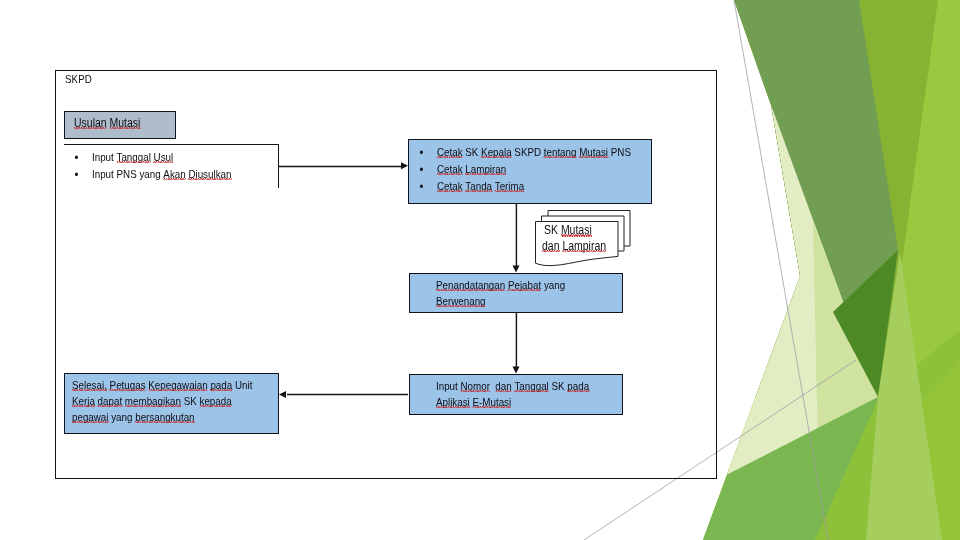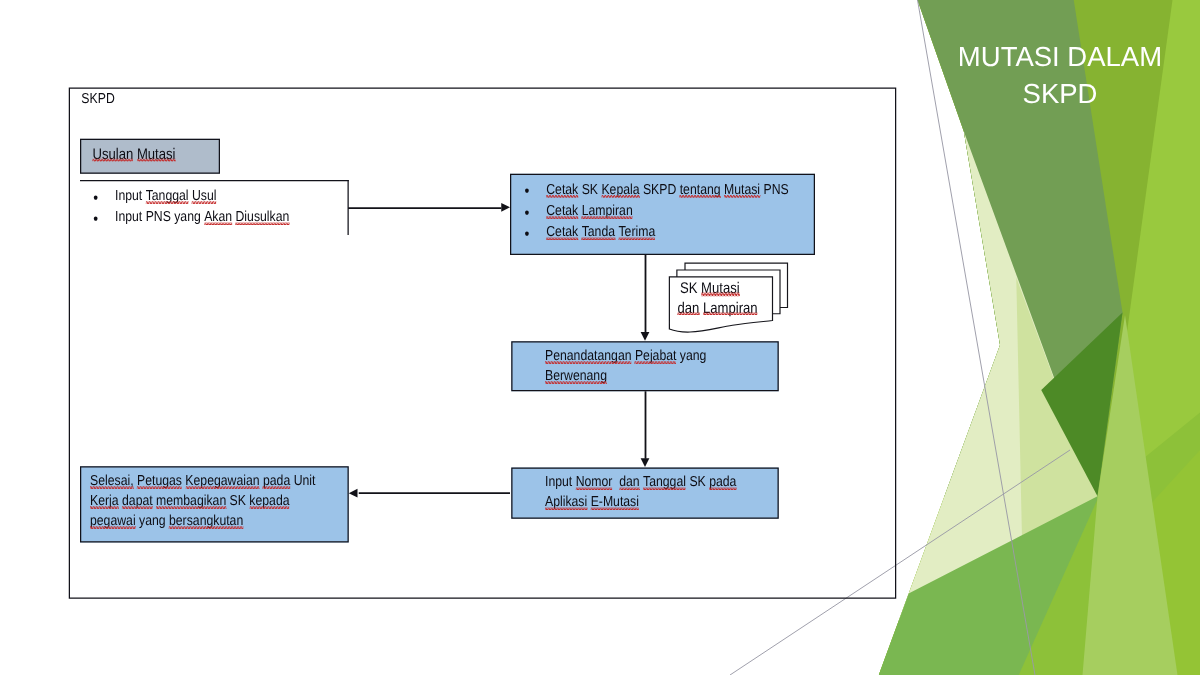--- a/index.html
+++ b/index.html
@@ -60,21 +60,20 @@
       <polygon points="905,420 960,360 960,540 870,540" fill="#94C435"></polygon>
       <polygon points="900,252 878,397 866,540 942,540" fill="#A6CE5F"></polygon>
     </g>
   </svg>
 
   <svg id="thinlines" width="960" height="540" viewBox="0 0 960 540">
     <line x1="734" y1="0" x2="828" y2="540" stroke="#9a9aa6" stroke-width="0.75" fill="none"></line>
     <line x1="584" y1="540" x2="856" y2="360" stroke="#9a9aa6" stroke-width="0.75" fill="none"></line>
   </svg>
 
-  <div id="title">MUTASI DALAM SKPD</div>
 
   <div id="diagram">
 
     <div class="outer"></div>
     <div class="lbl-skpd txt">SKPD</div>
 
     <div class="box gray" style="left:63.5px;top:110.5px;width:112.5px;height:28.5px;"></div>
     <div class="txt" style="left:73.5px;top:116.5px;font-size:12.3px;"><span class="sq">Usulan</span> <span class="sq">Mutasi</span></div>
 
     <div class="bullets-box"></div>

